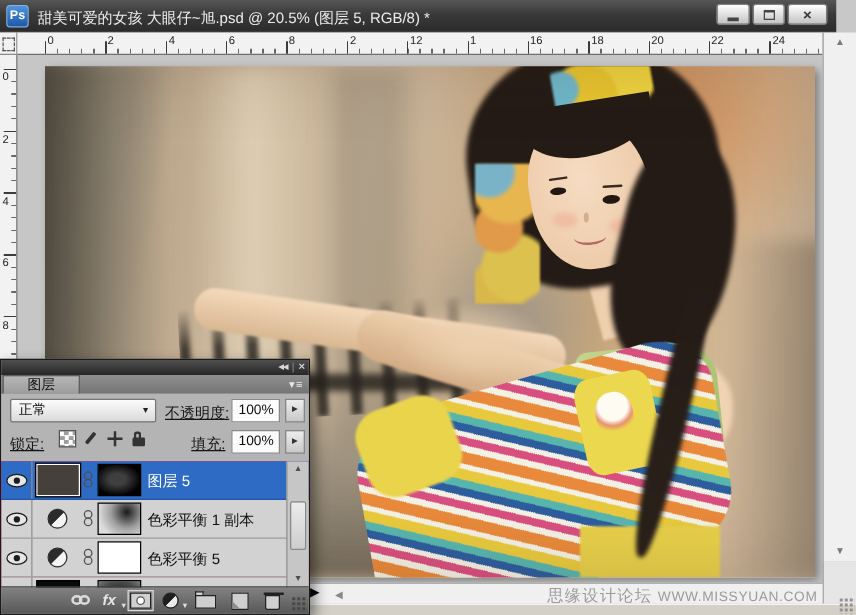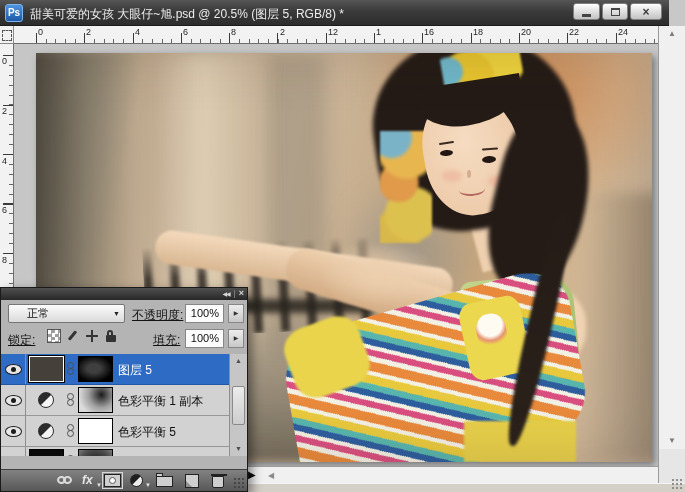--- a/index.html
+++ b/index.html
@@ -142,21 +142,21 @@
   .p-header .hx{font-size:9px;font-weight:bold;line-height:9px;}
   .p-header .hdiv{width:1px;height:8px;background:#777;}
   .p-tabs{position:relative;height:15px;background:linear-gradient(#8f8f8f,#747474);}
   .p-tab{position:absolute;left:1px;top:0;width:62px;height:15px;box-sizing:border-box;
     background:linear-gradient(#b6b6b6,#9c9c9c);border:1px solid #5e5e5e;border-bottom:none;
     font-size:11px;color:#0e0e0e;text-align:center;line-height:14px;}
   .p-menu{position:absolute;right:4px;top:2px;font-size:9px;color:#e8e8e8;letter-spacing:1px;}
   .p-controls{position:relative;height:54px;background:#b4b4b4;}
   .dropdown{position:absolute;left:7px;top:4px;width:117px;height:19px;box-sizing:border-box;
     background:linear-gradient(#fcfcfc,#dadada);border:1px solid #767676;border-radius:2px;
-    font-size:11px;color:#0e0e0e;line-height:17px;padding-left:18px;}
+    font-size:11px;color:#0e0e0e;line-height:17px;padding-left:6px;}
   .dropdown .dd-arrow{position:absolute;right:4px;top:0;font-size:7px;color:#222;line-height:17px;}
   .ctl-label{position:absolute;font-size:12px;color:#141414;text-decoration:underline;}
   .val-box{position:absolute;width:39px;height:19px;box-sizing:border-box;background:#fcfcfc;
     border:1px solid #878787;font-size:11px;color:#0e0e0e;text-align:right;line-height:17px;padding-right:4px;}
   .spin-btn{position:absolute;width:16px;height:19px;box-sizing:border-box;
     background:linear-gradient(#ededed,#c8c8c8);border:1px solid #878787;
     font-size:6px;color:#333;text-align:center;line-height:17px;}
   .lockicons{position:absolute;left:46px;top:29px;display:flex;gap:5px;align-items:center;}
   .lk{width:14px;height:14px;position:relative;}
   .lk-checker{border:1px solid #555;box-sizing:border-box;
@@ -304,32 +304,40 @@
 </div>
 
 <div class="vscroll">
   <div class="arr up">▲</div>
   <div class="arr dn">▼</div>
 </div>
 <div class="corner"></div>
 <div class="hscroll">
   <span class="blackarr">▶</span>
   <span class="grayarr">◀</span>
+  <div class="watermark">
+    <span class="wm-cn">思缘设计论坛</span>
+    <span class="wm-url">WWW.MISSYUAN.COM</span>
+  </div>
 </div>
 <div class="bottom-frame">
   <div class="win-grip"></div>
 </div>
 
 <div class="panel">
   <div class="p-header">
     <div class="hicons">
       <span class="coll">◀◀</span>
       <span class="hdiv"></span>
       <span class="hx">×</span>
     </div>
+  </div>
+  <div class="p-tabs">
+    <div class="p-tab">图层</div>
+    <div class="p-menu">▾≡</div>
   </div>
   <div class="p-controls">
     <div class="dropdown">
       <span>正常</span>
       <span class="dd-arrow">▼</span>
     </div>
     <span class="ctl-label" style="left:131px;top:7px">不透明度:</span>
     <div class="val-box" style="left:184px;top:4px">100%</div>
     <div class="spin-btn" style="left:227px;top:4px">▶</div>
     <span class="ctl-label" style="left:7px;top:32px">锁定:</span>

